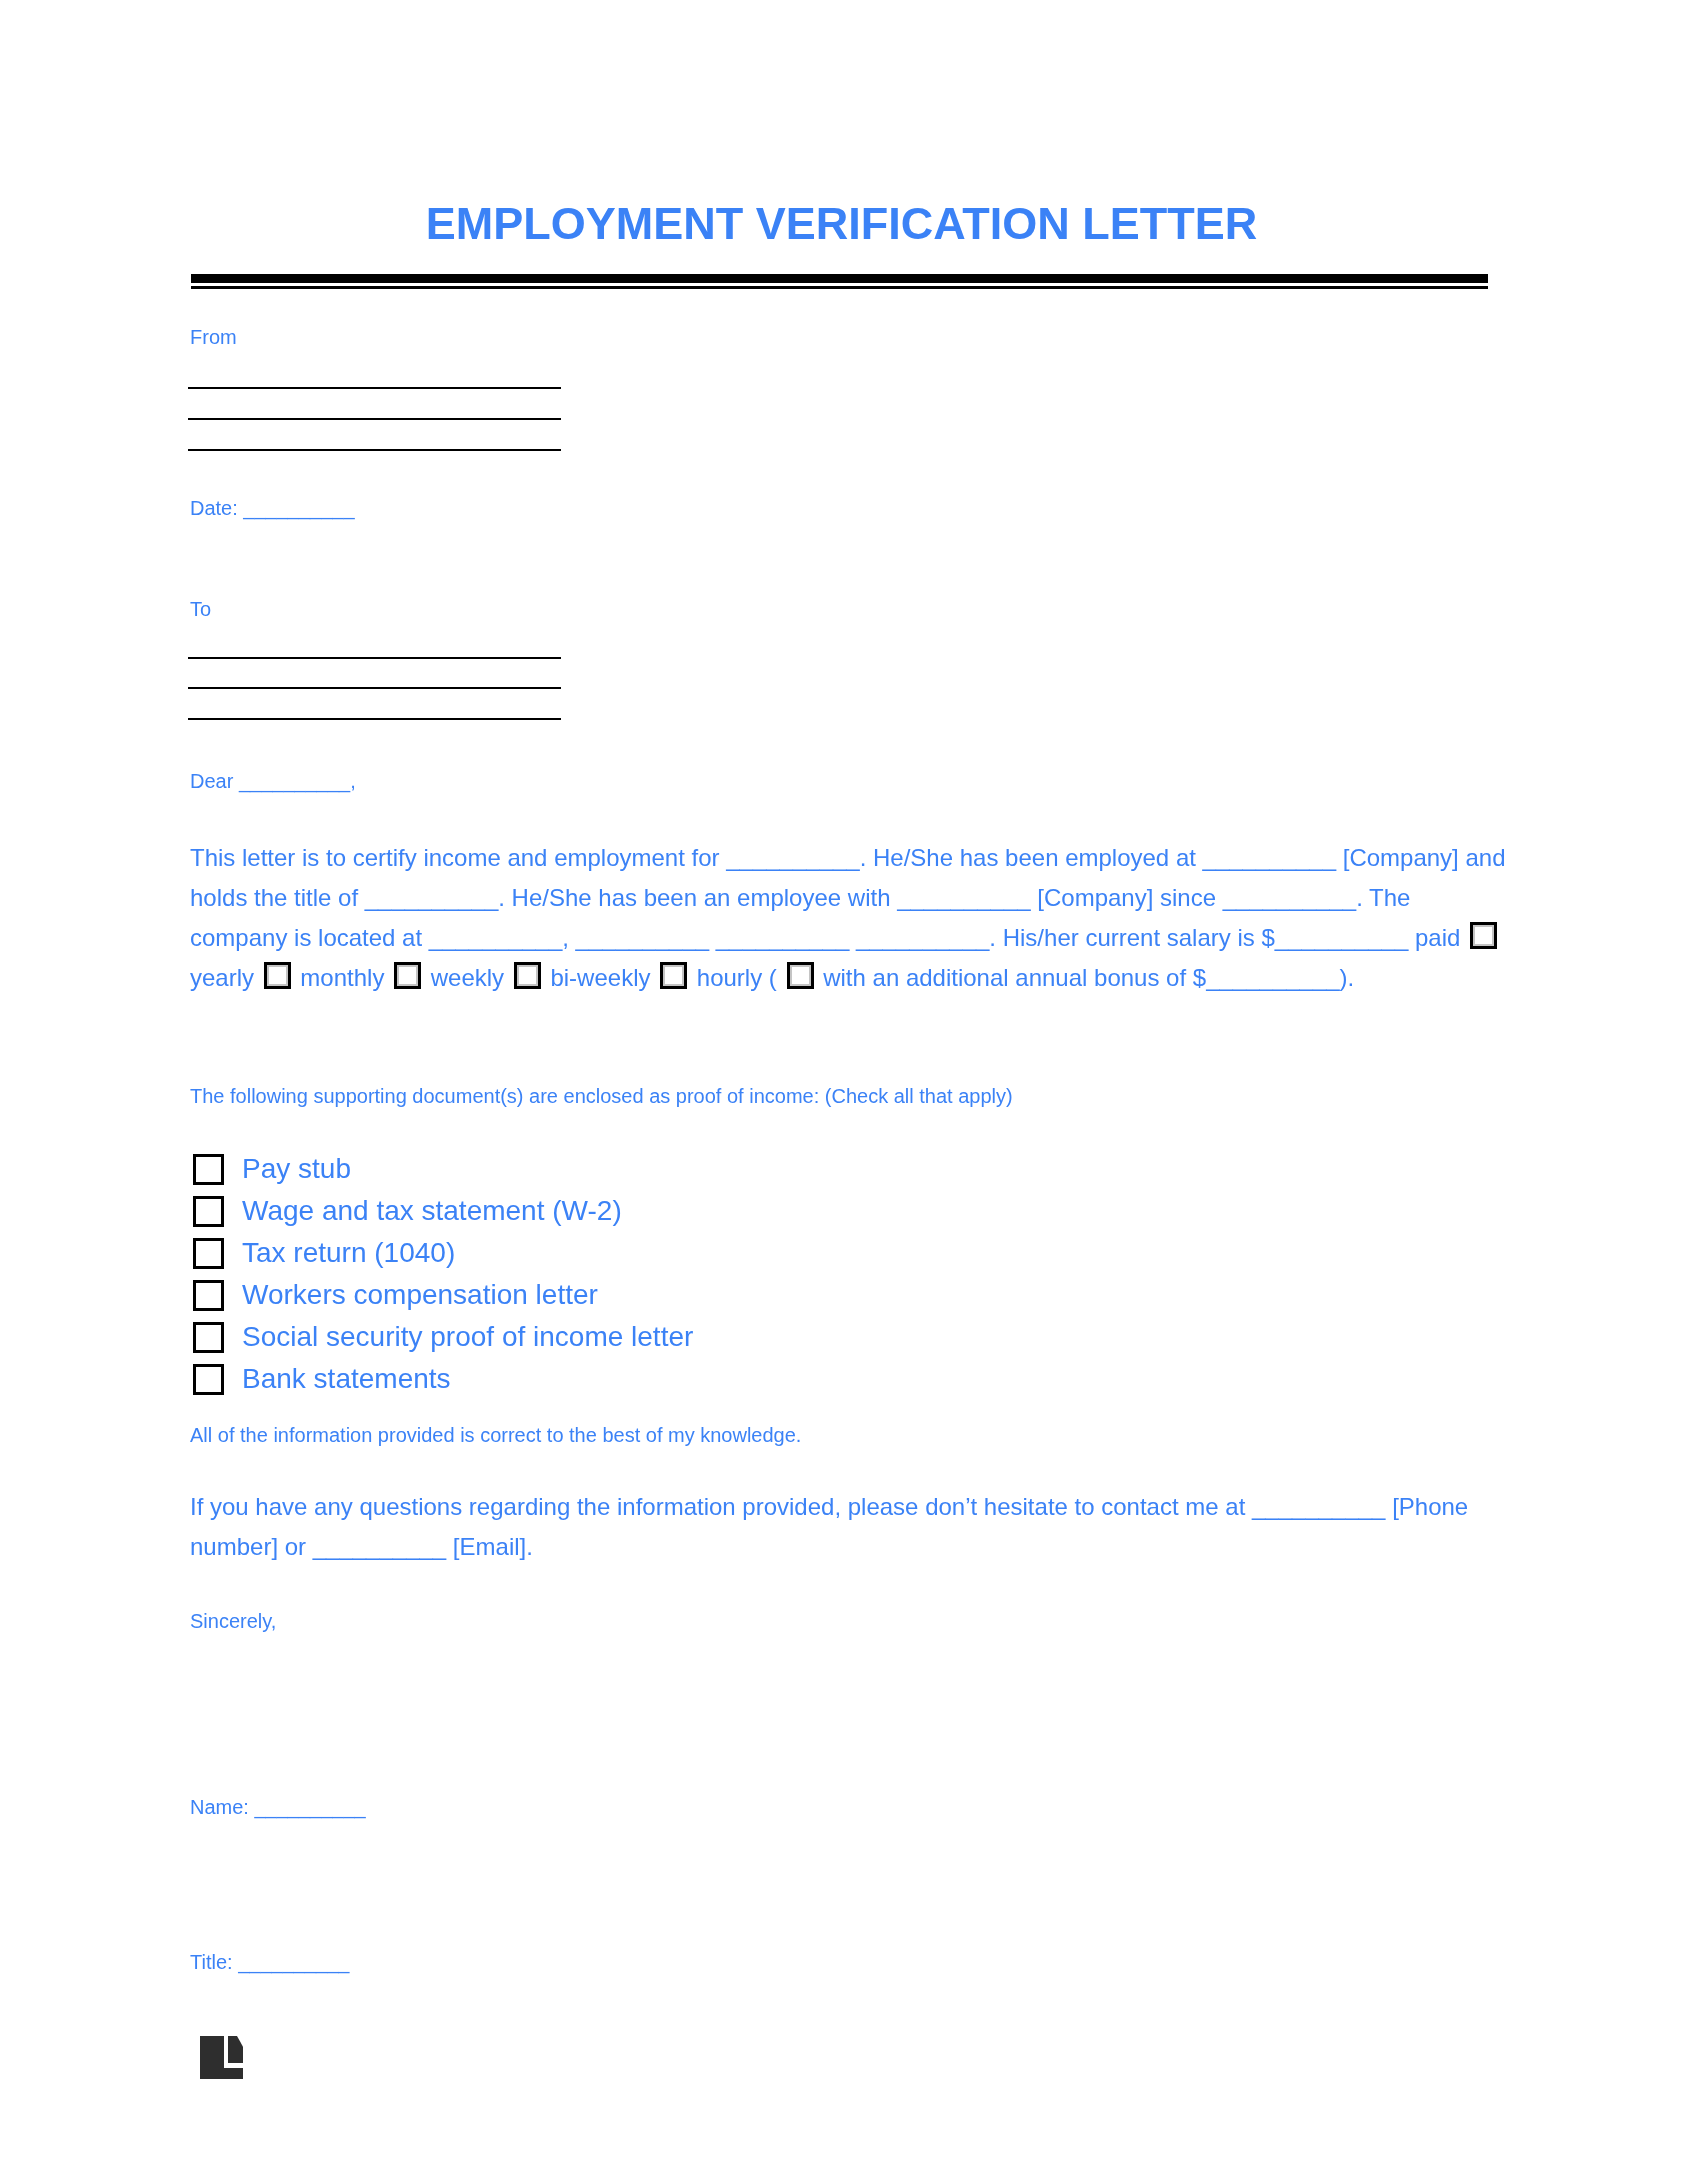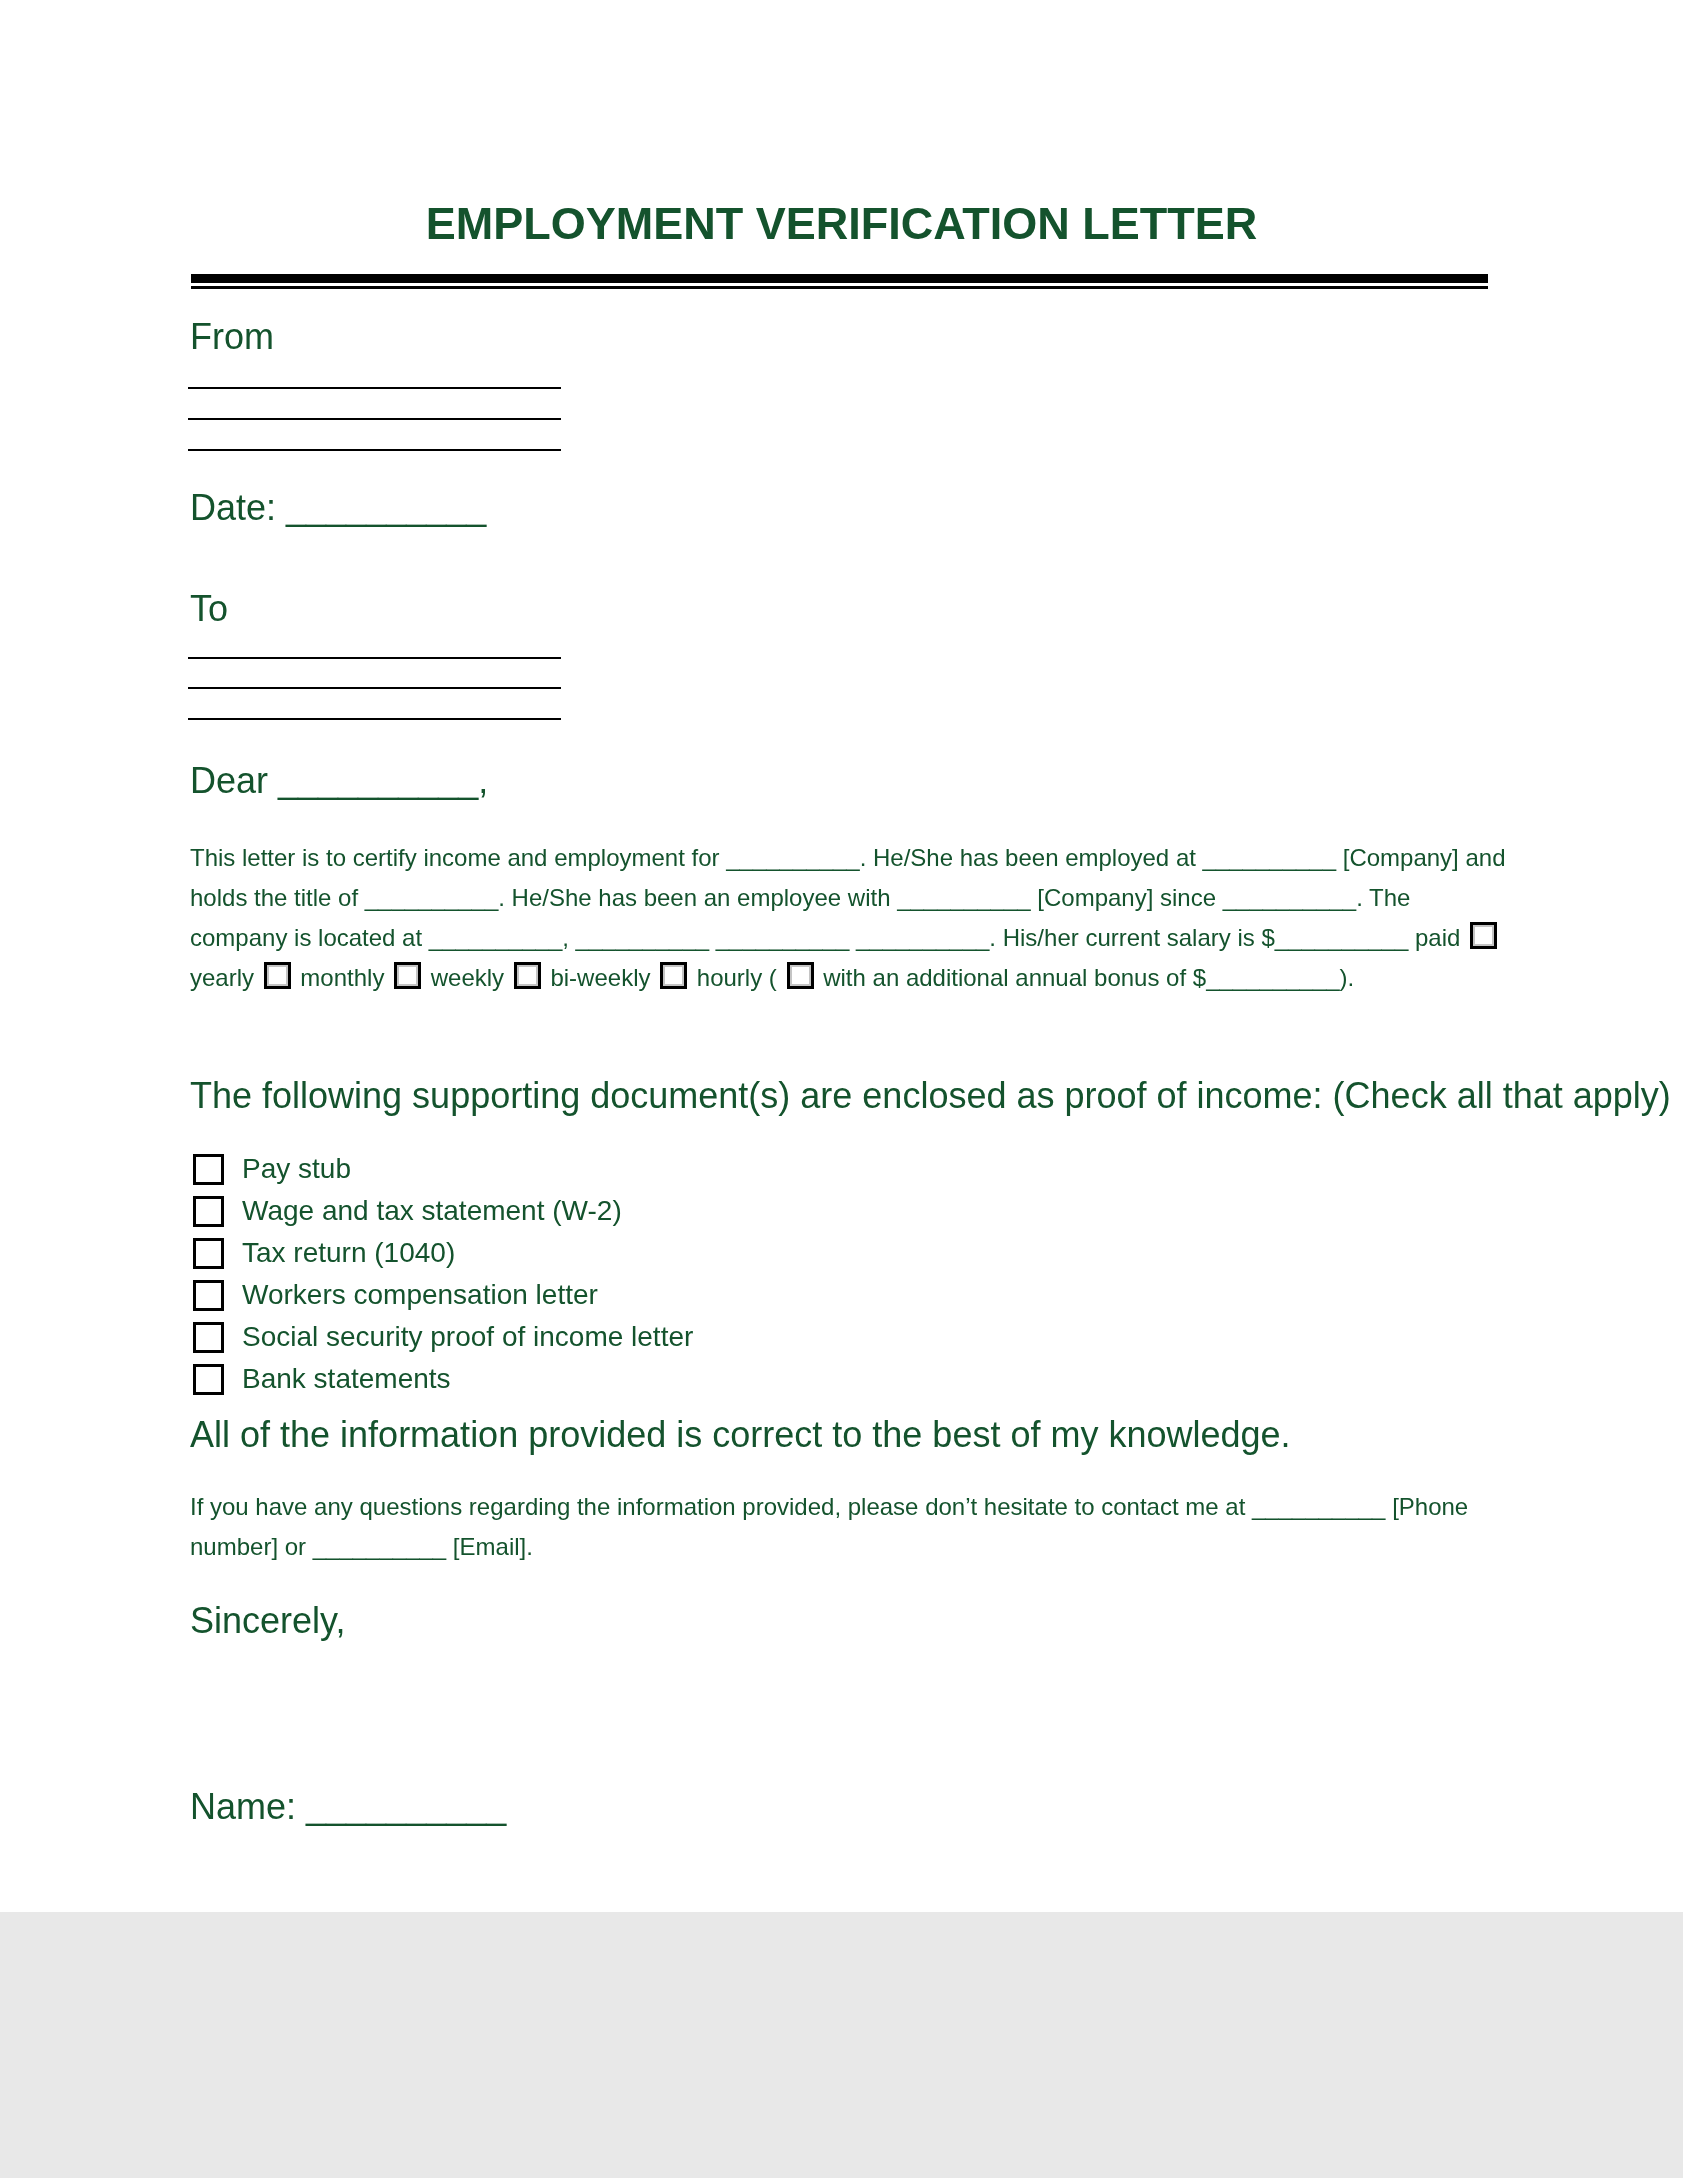--- a/index.html
+++ b/index.html
@@ -1,40 +1,40 @@
 <!DOCTYPE html>
 <html><head>
 <meta charset="utf-8">
 <style>
   html, body { margin: 0; padding: 0; background: #e8e8e8; }
   .page {
     position: relative;
     width: 1683px;
-    height: 1912px;
+    height: 2178px;
     background: #ffffff;
     margin: 0 auto;
     font-family: "Liberation Sans", "DejaVu Sans", sans-serif;
-    color: #14532d;
+    color: #3b82f6;
     overflow: hidden;
   }
   .abs { position: absolute; }
   .page-title {
     top: 198px; left: 0; width: 1683px;
     text-align: center;
     font-size: 45px; font-weight: bold;
     letter-spacing: 0px;
     margin: 0;
   }
   .title-rule {
     top: 274px; left: 191px; width: 1297px; height: 15px;
     box-sizing: border-box;
     border-top: 9px solid #000;
     border-bottom: 3px solid #000;
   }
-  .body-text { font-size: 36px; line-height: 34px; }
+  .body-text { font-size: 20px; line-height: 34px; }
   .para { font-size: 24px; line-height: 40px; width: 1317px; margin: 0; }
   .blank-line {
     box-sizing: border-box;
     width: 373px; height: 31px;
     border-bottom: 2px solid #000;
   }
   .cb-inline {
     display: inline-block;
     box-sizing: border-box;
     width: 27px; height: 27px;

